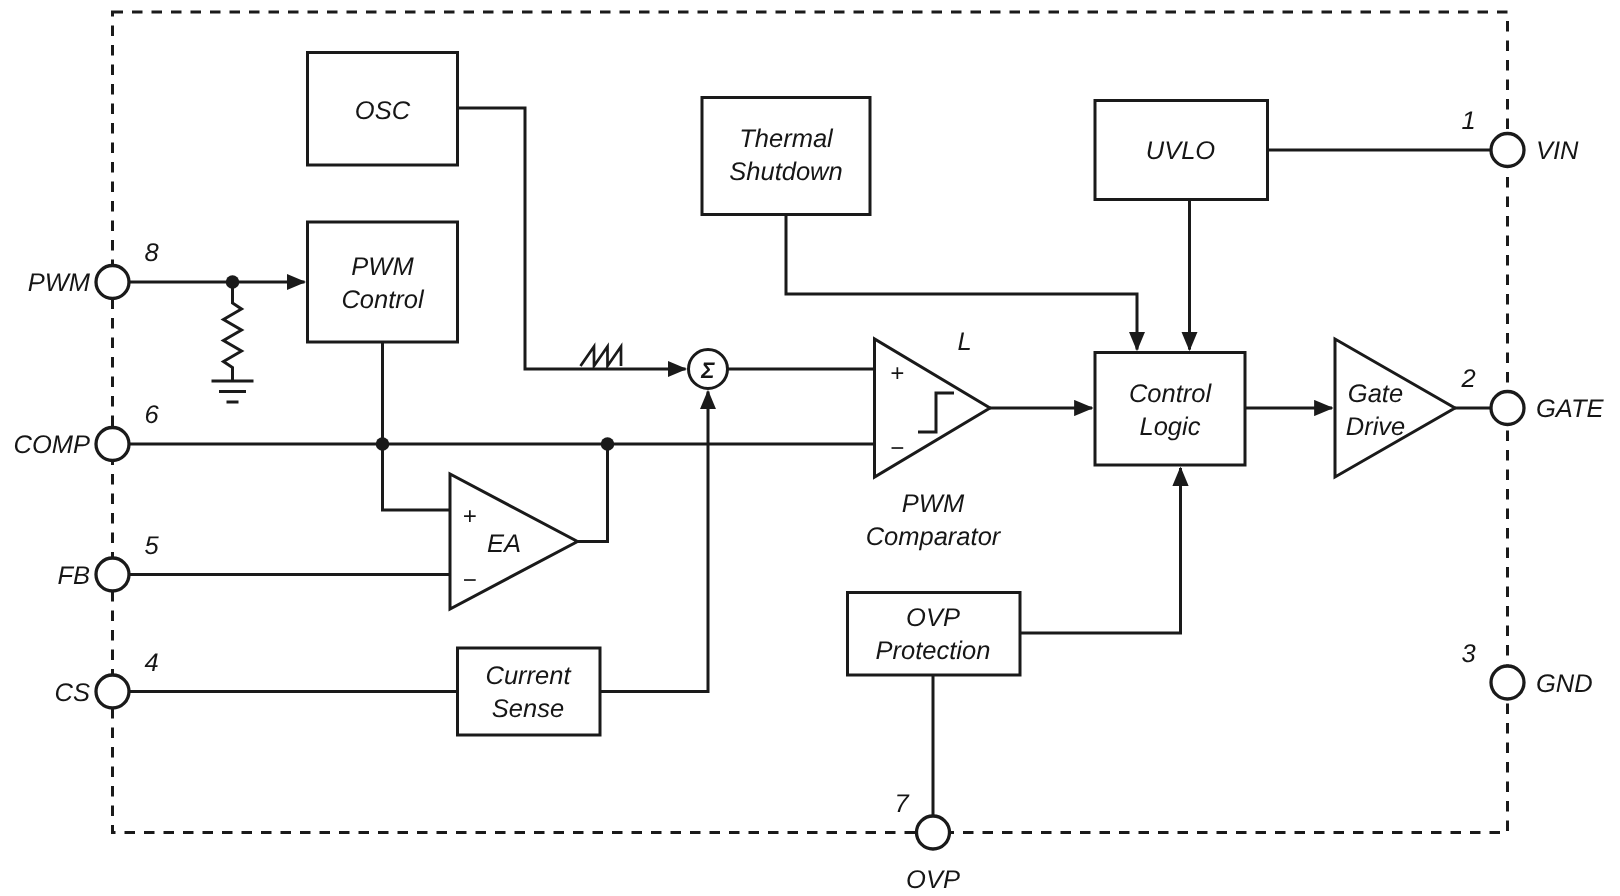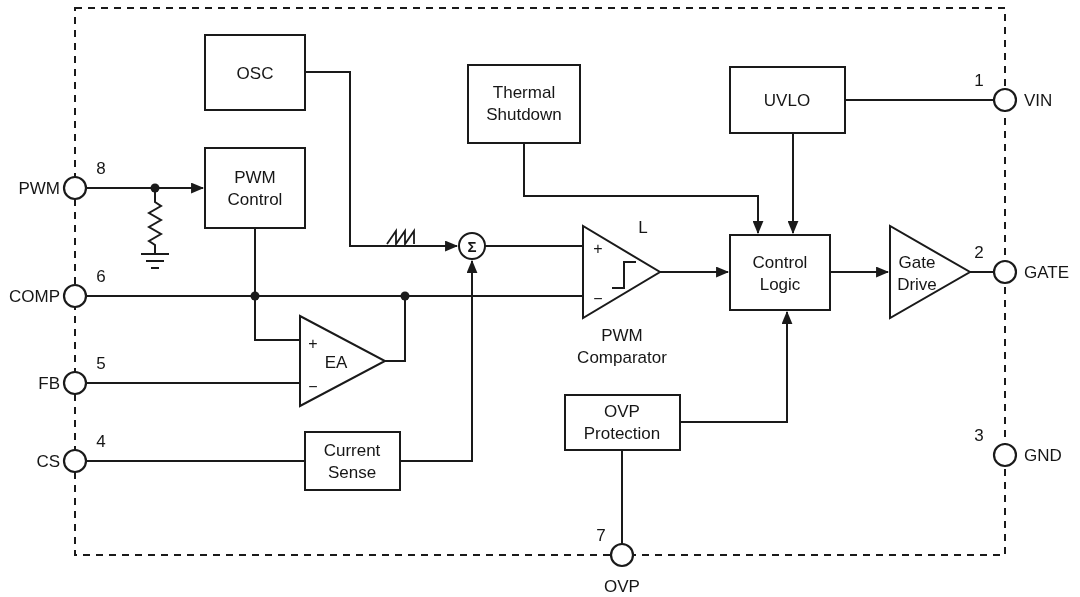--- a/index.html
+++ b/index.html
@@ -3,20 +3,21 @@
 <meta charset="utf-8">
 <style>
   html, body { margin: 0; padding: 0; background: #ffffff; }
   .stage {
     position: relative;
     width: 1080px;
     height: 597px;
     background: var(--bg, #ffffff);
     font-family: "Liberation Sans", sans-serif;
     overflow: hidden;
+    font-style: italic;
   }
   svg text {
     font-family: "Liberation Sans", sans-serif;
     font-size: 17px;
     fill: #161616;
   }
   .mid  { text-anchor: middle; }
   .end  { text-anchor: end; }
   .sym  { font-size: 16px; }
   .sigma { font-size: 15px; font-weight: bold; }

